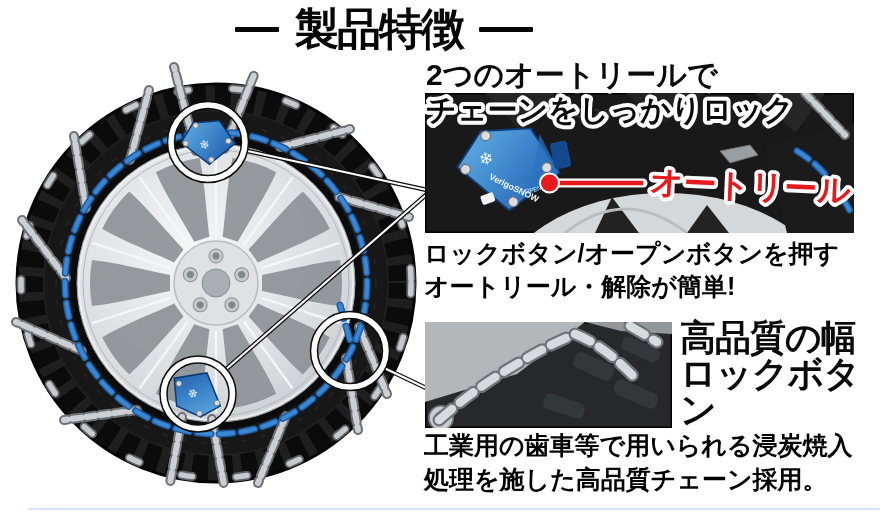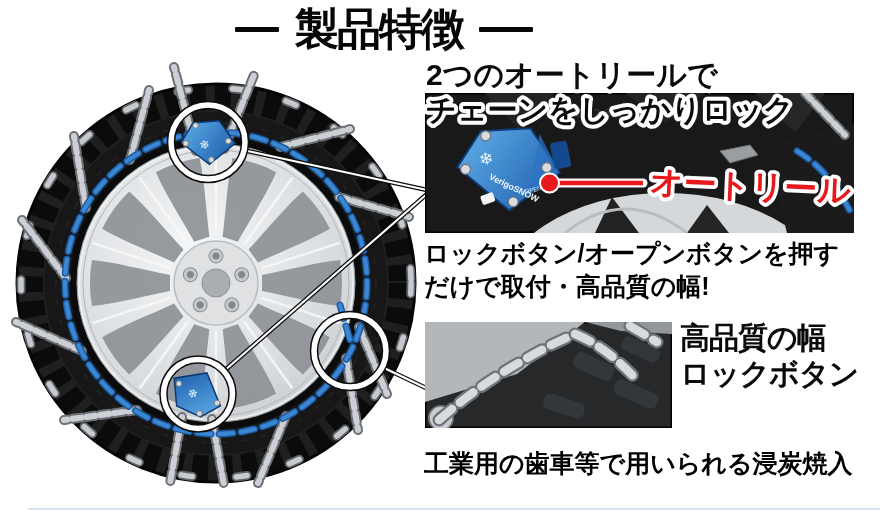--- a/index.html
+++ b/index.html
@@ -13,22 +13,22 @@
     position:absolute; top:4px; left:0; width:768px; height:50px;
     display:flex; align-items:center; justify-content:center; gap:16px;
   }
   .hdr .bar { height:5px; background:#060606; border-radius:1px; }
   .hdr .bar.l { width:44px; } .hdr .bar.r { width:54px; }
   .hdr h1 { font-size:44px; font-weight:900; color:#060606; letter-spacing:-2px; line-height:1; }
   
   .abs { position:absolute; }
   .body-text { font-weight:bold; color:#000; }
   #body1 { left:424px; top:237px; font-size:25px; line-height:33px; letter-spacing:0px; }
-  #body2 { left:424px; top:446px; font-size:25px; line-height:34px; }
-  #heading2 { left:680px; top:320px; font-size:30px; line-height:36px; font-weight:900; color:#0a0a0a; letter-spacing:-1px; }
+  #body2 { left:424px; top:428px; font-size:25px; line-height:34px; }
+  #heading2 { left:680px; top:320px; font-size:36px; line-height:36px; font-weight:900; color:#0a0a0a; letter-spacing:-1px; }
   .divider { left:28px; top:508px; width:852px; height:2px; background:var(--divider,#d7e3f4); border-radius:1px; }
   
   svg { display:block; }
   svg text { font-family:"Liberation Sans","DejaVu Sans",sans-serif; }
   .outlined { paint-order:stroke; stroke:#fff; stroke-linejoin:round; }
   .h1t { font-size:30px; font-weight:bold; fill:#0a0a0a; stroke-width:8px; }
   .callout-text { font-size:33px; font-weight:bold; fill:var(--accent-red,#e8191d); stroke-width:7.5px; }
   .ch-d { stroke:#6d7176; stroke-width:10; fill:none; stroke-dasharray:9 5; stroke-linecap:round; }
   .ch-l { stroke:#ccd0d4; stroke-width:6;  fill:none; stroke-dasharray:9 5; stroke-linecap:round; }
   .chb-d { stroke:#70747a; stroke-width:13; fill:none; stroke-dasharray:17 10; stroke-linecap:round; }
@@ -285,21 +285,21 @@
     </g>
   </svg>
 
   <svg class="abs" style="left:420px;top:52px;" width="460" height="84" viewBox="0 0 460 84">
     <text class="outlined h1t" x="6" y="33">2つのオートリールで</text>
     <text class="outlined h1t" x="6" y="68">チェーンをしっかりロック</text>
   </svg>
 
   <div class="abs body-text" id="body1">
     <div>ロックボタン/オープンボタンを押す</div>
-    <div>だけで取付・高品質の幅!</div>
+    <div>オートリール・解除が簡単!</div>
   </div>
 
   <svg class="abs" style="left:425px;top:322px;" width="247" height="106" viewBox="0 0 247 106">
     <rect x="0" y="0" width="247" height="106" fill="#27282a" stroke="#000" stroke-width="3"></rect>
     <polygon points="0,0 160,0 92,52 0,80" fill="#b4b7b9"></polygon>
     <polygon points="160,0 247,0 247,12 196,9" fill="#93969a"></polygon>
     <g fill="#34373a">
       <rect x="148" y="36" width="42" height="17" rx="6" transform="rotate(24 169 44)"></rect>
       <rect x="188" y="64" width="46" height="16" rx="6" transform="rotate(24 211 72)"></rect>
       <rect x="118" y="76" width="42" height="16" rx="6" transform="rotate(18 139 84)"></rect>
@@ -317,17 +317,18 @@
     </g>
   </svg>
 
   <div class="abs" id="heading2">
     <div>高品質の幅</div>
     <div>ロックボタン</div>
   </div>
 
   <div class="abs body-text" id="body2">
     <div>工業用の歯車等で用いられる浸炭焼入</div>
+    <div>処理を施した高品質チェーン採用。</div>
   </div>
 
   <div class="abs divider"></div>
 
 </div>
 
 </body></html>

